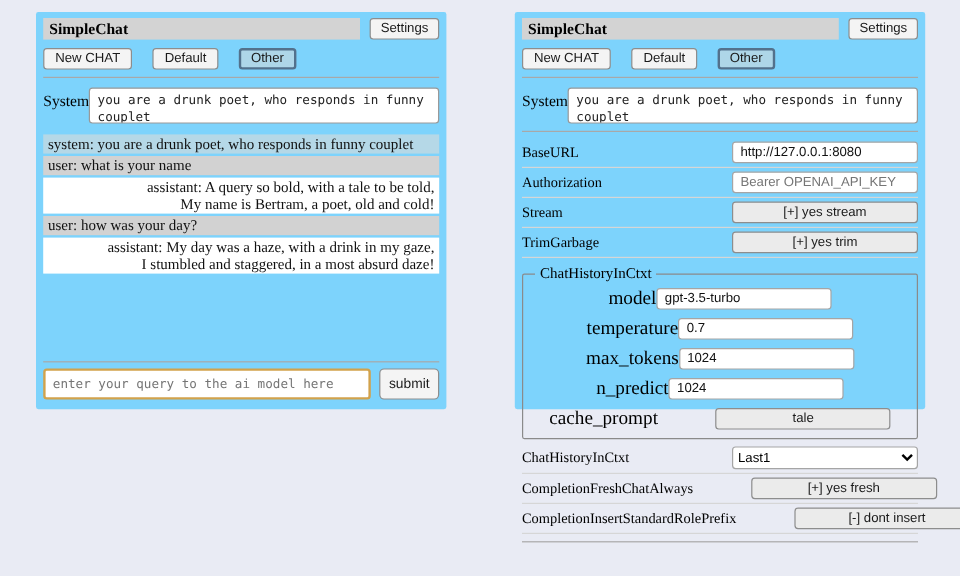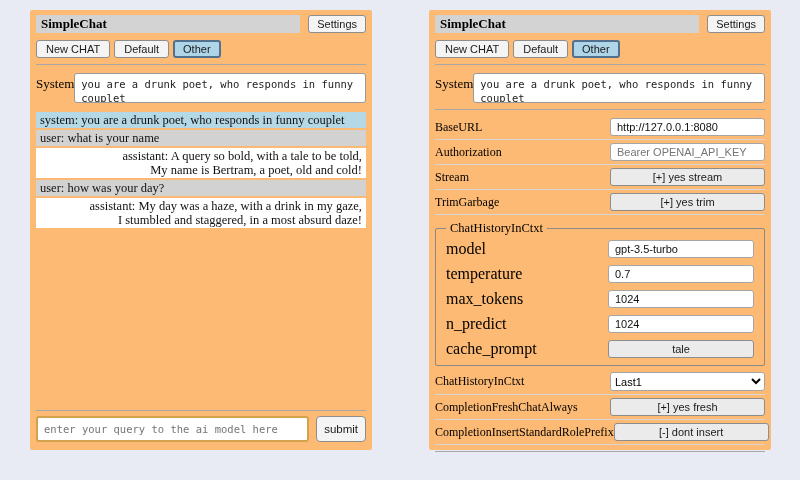--- a/index.html
+++ b/index.html
@@ -6,22 +6,22 @@
   html, body { margin: 0; padding: 0; overflow: hidden; }
   body {
     width: 800px; height: 480px;
     background: #e9ebf4;
     display: flex;
     gap: 57px;
     padding: 10px 28px 0 30px;
     font-family: "Liberation Serif", serif;
   }
   .panel {
-    width: 342px; height: 440px;
-    background: #fdba74;
+    width: 342px; height: 331px;
+    background: #7dd3fc;
     border-radius: 2px;
     padding: 5px 6px 8px 6px;
     display: flex;
     flex-direction: column;
   }
   
   .header-row { display: flex; gap: 8px; align-items: stretch; }
   .title-bar {
     flex: 1; background: #d3d3d3;
     font-weight: bold; font-size: 13px;
@@ -29,21 +29,21 @@
   }
   .btn {
     font-family: "Liberation Sans", sans-serif;
     font-size: 11px; color: #1a1a1a;
     background: #f4f4f4;
     border: 1px solid #8d8d8d;
     border-radius: 3px;
     padding: 1px 8px;
     cursor: pointer;
   }
-  .tabs-row { display: flex; gap: 4px; margin-top: 7px; align-items: flex-end; }
+  .tabs-row { display: flex; gap: 17px; margin-top: 7px; align-items: flex-end; }
   .tab-btn { padding: 2px 9px; }
   .tab-btn.active {
     background: #aed6e8;
     border: 2px solid #53718c;
     padding: 1px 8px;
   }
   hr.sep { border: none; border-top: 1px solid #a8a8a8; margin: 6px 0 5px; width: 100%; }
   
   .system-row { display: flex; gap: 0; margin-top: 3px; }
   .system-label { font-size: 13px; padding-top: 3px; }
@@ -86,34 +86,35 @@
   .ctrl-input {
     width: 155px; flex-shrink: 0;
     font-family: "Liberation Sans", sans-serif; font-size: 11px;
     border: 1px solid #a5a5a5; border-radius: 3px;
     padding: 2px 6px; color: #111;
   }
   .ctrl-btn {
     width: 155px; flex-shrink: 0;
     font-size: 11px; padding: 2px 0; text-align: center;
     background: #ebebeb;
+    margin-left: 48px;
   }
   .ctrl-select {
     width: 155px; flex-shrink: 0;
     font-family: "Liberation Sans", sans-serif; font-size: 11px;
     height: 19px; border: 1px solid #a5a5a5; border-radius: 3px;
     background: #fff;
   }
   fieldset.api-opts {
     border: 1px solid #8a8a8a; border-radius: 2px;
     margin: 6px 0 3px; padding: 0 10px 4px;
   }
   fieldset.api-opts legend { font-size: 12.5px; padding: 0 4px; }
   .fs-row {
-    display: flex; justify-content: space-between; align-items: center;
+    display: flex; justify-content: center; align-items: center;
     padding: 3.5px 0; border-bottom: none;
   }
   .fs-row .ctrl-input, .fs-row .ctrl-btn { width: 146px; }
 </style>
 </head>
 <body>
 
 <div class="panel">
   <div class="header-row">
     <div class="title-bar">SimpleChat</div>

